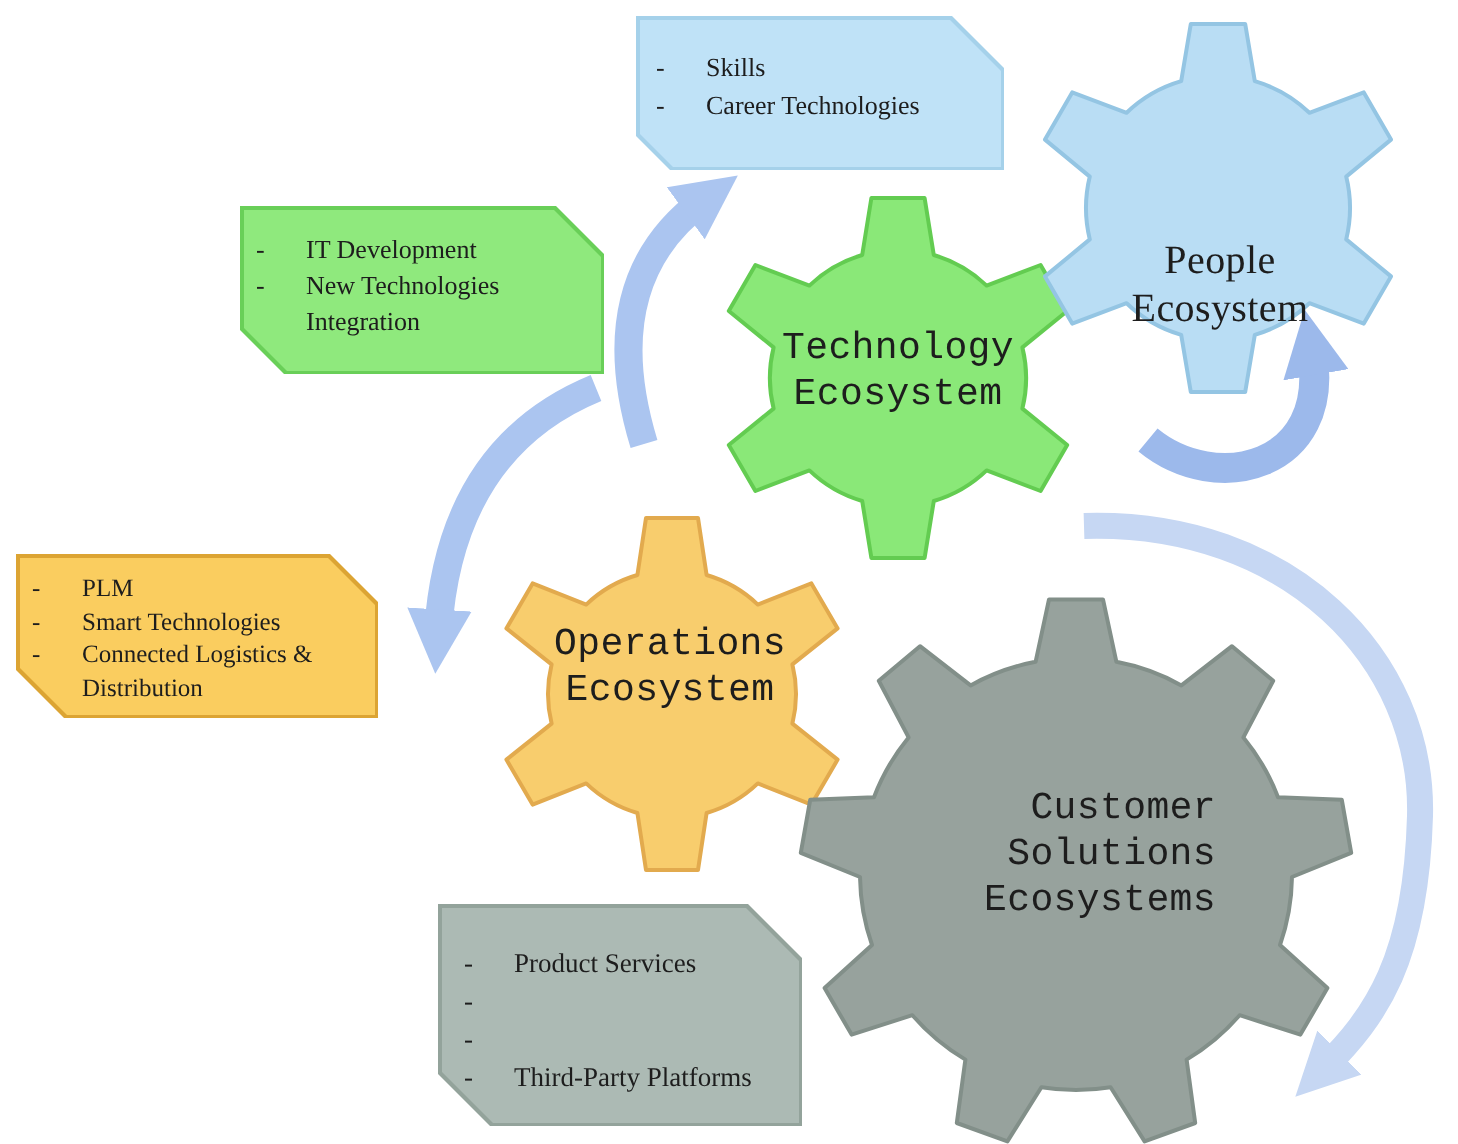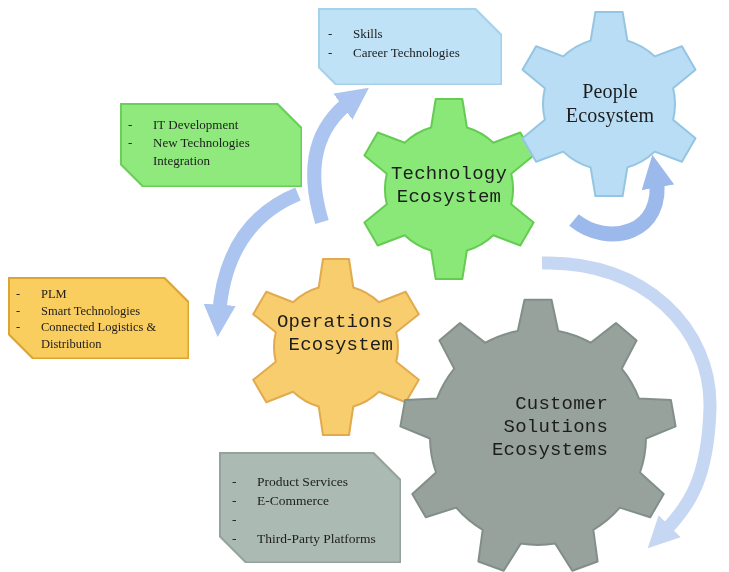--- a/index.html
+++ b/index.html
@@ -15,24 +15,25 @@
   
   .gear-label{
     position:absolute;transform:translate(-50%,-50%);
     white-space:pre-line;text-align:center;
     font-family:Liberation Mono, monospace;
     font-size:19px;line-height:1.22;letter-spacing:.2px;
   }
   .gear-label.serif{
     font-family:"Liberation Serif","DejaVu Serif",serif;
     font-size:20px;
+    margin-top:40px;
   }
   #lbl-technology{left:449px;top:186px;}
   #lbl-people{left:610px;top:103px;}
-  #lbl-operations{left:335px;top:334px;text-align:right;}
+  #lbl-operations{left:335px;top:334px;}
   #lbl-customer{left:550px;top:428px;text-align:right;}
 
   
   .callout{
     position:absolute;
     clip-path:polygon(0 0, calc(100% - var(--tr)) 0, 100% var(--tr),
                       100% 100%, var(--bl) 100%, 0 calc(100% - var(--bl)));
   }
   .callout-fill{
     position:absolute;inset:1.5px;
@@ -147,21 +148,20 @@
 
   <div class="callout" id="box-customer" style="background: rgb(147, 163, 155);">
     <div class="callout-fill" style="background: rgb(172, 186, 180);"></div>
     <div class="items">
       <div class="item">
         <span class="dash">-</span>
         <span class="txt">Product Services</span>
       </div>
       <div class="item">
         <span class="dash">-</span>
-        <span class="txt">E-Commerce</span>
       </div>
       <div class="item">
         <span class="dash">-</span>
       </div>
       <div class="item">
         <span class="dash">-</span>
         <span class="txt">Third-Party Platforms</span>
       </div>
     </div>
   </div>

